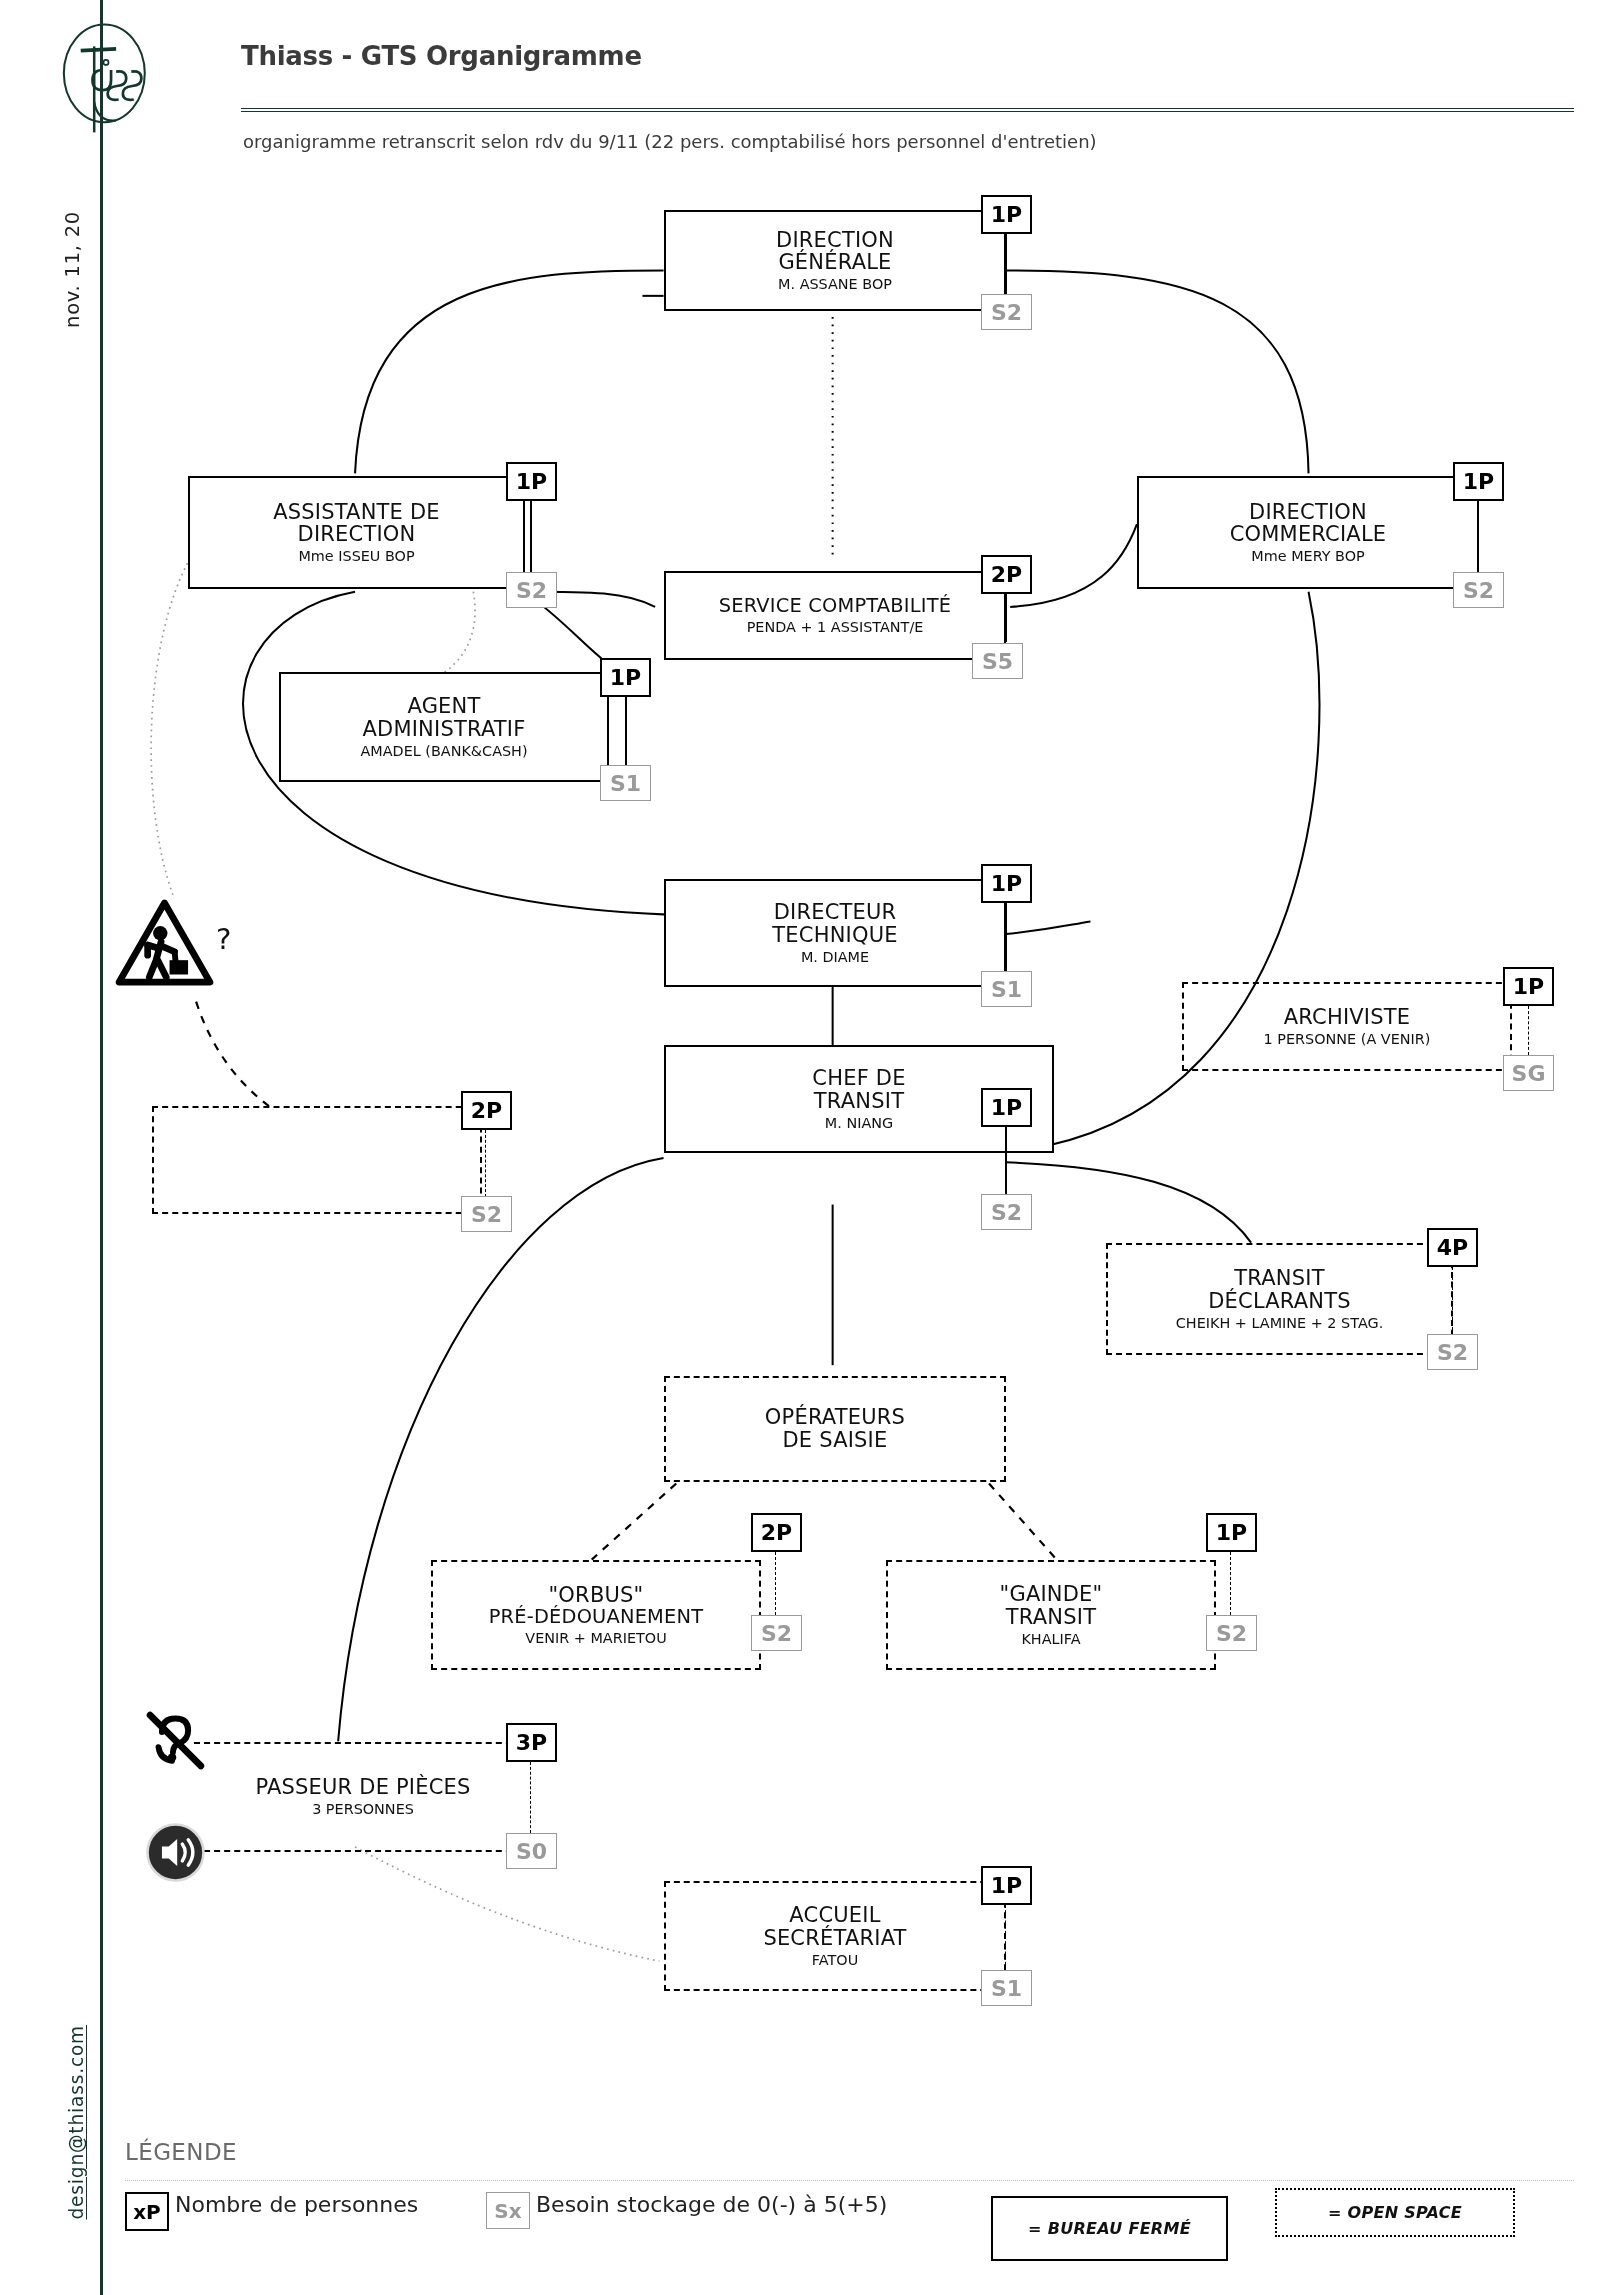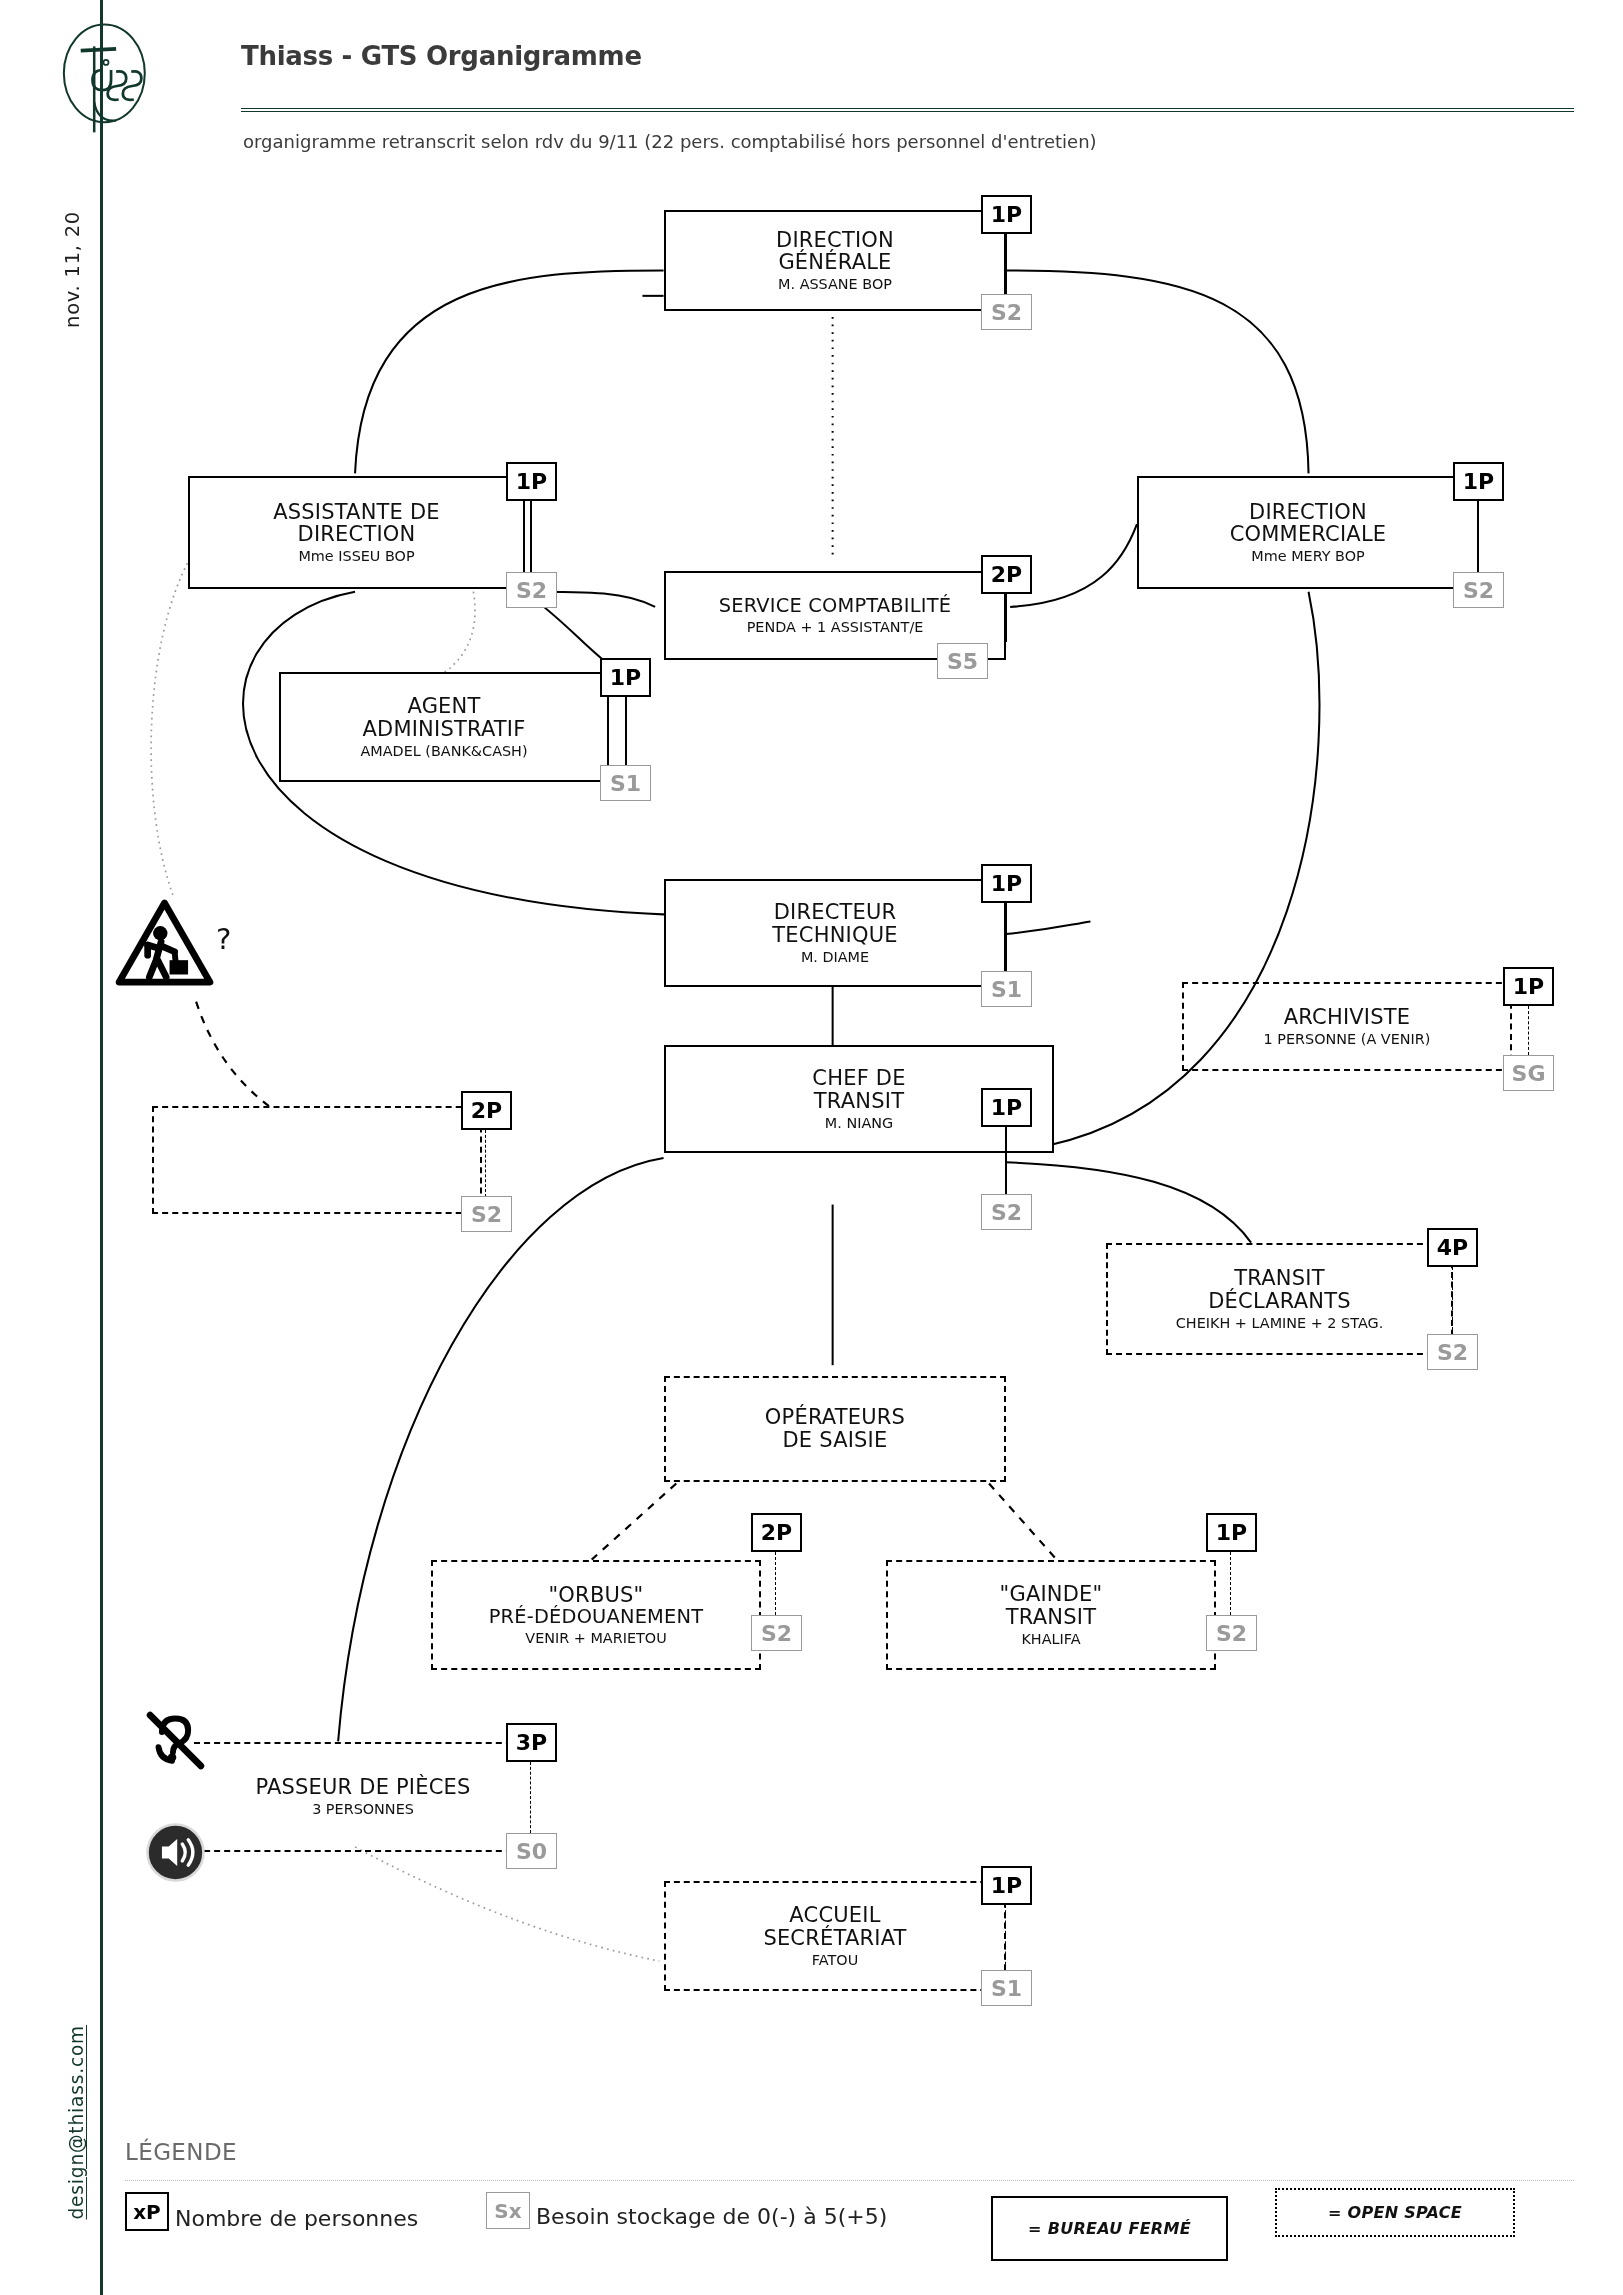--- a/index.html
+++ b/index.html
@@ -94,21 +94,21 @@
 
   
   #legend-title {
     position:absolute; left:125px; top:2139px; font-size:23px; color:#6a6a6a;
     letter-spacing:0.4px;
   }
   #legend-rule {
     position:absolute; left:125px; top:2180px; width:1449px; height:0;
     border-top:1.7px dotted #bdbdbd;
   }
-  .legend-item { position:absolute; display:flex; align-items:flex-end; }
+  .legend-item { position:absolute; display:flex; align-items:flex-start; }
   .legend-text { font-size:22px; color:#222; margin-left:6px; white-space:nowrap; }
   .legend-chip {
     display:flex; align-items:center; justify-content:center;
     font-weight:bold; font-size:20px; background:#fff;
   }
   .legend-chip.p { width:44px; height:39px; border:2.5px solid #000; color:#000; }
   .legend-chip.s { width:44px; height:37px; border:1.7px solid #9a9a9a; color:#9a9a9a; }
   .legend-box {
     position:absolute; display:flex; align-items:center; justify-content:center;
     font-size:16px; font-style:italic; color:#111; font-weight:600;
@@ -237,21 +237,21 @@
 <div style="position:absolute;left:1477px;top:501px;width:1.7px;height:71px;background:#000;"></div>
 
 <div class="node closed" style="left:664px; top:571px; width:342px; height:89px;">
   <div class="frame"></div>
   <div class="labels">
     <div class="ttl small">SERVICE COMPTABILITÉ</div>
     <div class="sub">PENDA + 1 ASSISTANT/E</div>
   </div>
 </div>
 <div class="badge p" style="left:981px; top:555px;">2P</div>
-<div class="badge s" style="left:937px; top:643px;">S5</div>
+<div class="badge s" style="left:972px; top:643px;">S5</div>
 <div style="position:absolute;left:1005px;top:594px;width:1.7px;height:48px;background:#000;"></div>
 
 <div class="node closed" style="left:279px; top:672px; width:330px; height:110px;">
   <div class="frame"></div>
   <div class="labels">
     <div class="ttl">AGENT</div>
     <div class="ttl">ADMINISTRATIF</div>
     <div class="sub">AMADEL (BANK&amp;CASH)</div>
   </div>
 </div>

